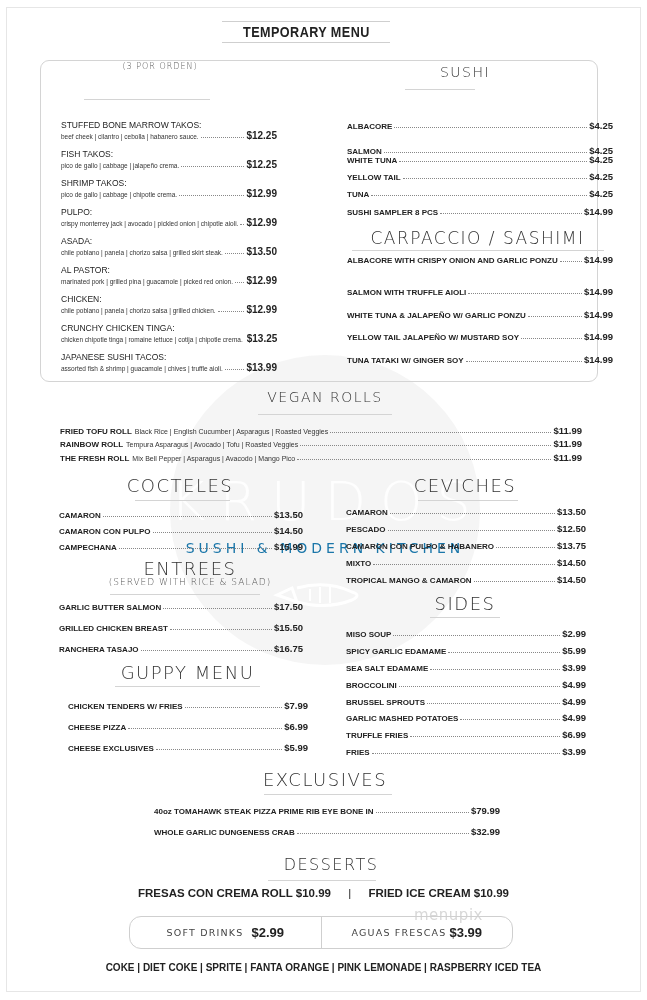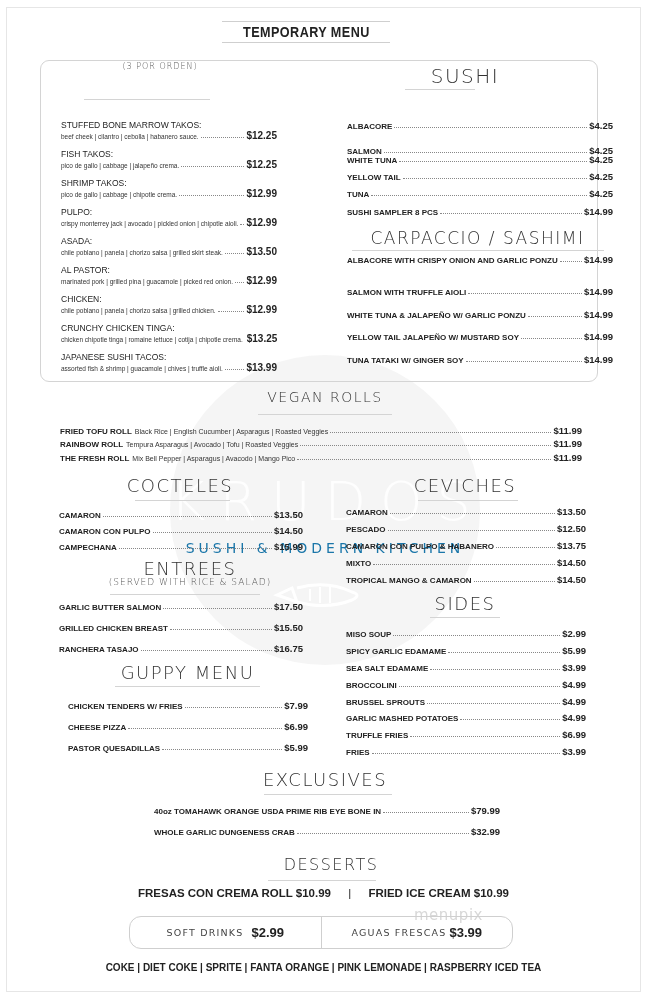--- a/index.html
+++ b/index.html
@@ -139,21 +139,21 @@
   <div class="taco-item" style="top:352px;">
     <span class="taco-name">JAPANESE SUSHI TACOS:</span>
     <div class="taco-line">
         <span>assorted fish &amp; shrimp | guacamole | chives | truffle aioli.</span>
         <span class="dots"></span>
         <span class="price">$13.99</span>
       </div>
   </div>
 </div>
 
-<div class="sec-head" style="left:380px;top:64px;width:170px;font-size:20px;">
+<div class="sec-head" style="left:380px;top:64px;width:170px;font-size:14px;">
   <span class="h">SUSHI</span>
 </div>
 <div class="sec-line" style="left:405px;top:89px;width:70px;"></div>
 
 <div class="row" style="left:347px;top:120px;width:266px;">
     <span class="name">ALBACORE</span>
     <span class="dots"></span>
     <span class="price">$4.25</span>
   </div>
 <div class="row" style="left:347px;top:137px;width:266px;margin-top:8px;">
@@ -289,21 +289,21 @@
     <span class="name">CHICKEN TENDERS W/ FRIES</span>
     <span class="dots"></span>
     <span class="price">$7.99</span>
   </div>
 <div class="row" style="left:68px;top:721px;width:240px;">
     <span class="name">CHEESE PIZZA</span>
     <span class="dots"></span>
     <span class="price">$6.99</span>
   </div>
 <div class="row" style="left:68px;top:742px;width:240px;">
-    <span class="name">PASTOR QUESADILLAS</span>
+    <span class="name">CHEESE EXCLUSIVES</span>
     <span class="dots"></span>
     <span class="price">$5.99</span>
   </div>
 
 <div class="sec-head" style="left:405px;top:475px;width:120px;font-size:18px;">
   <span class="h">CEVICHES</span>
 </div>
 <div class="sec-line" style="left:418px;top:500px;width:100px;"></div>
 
 <div class="row" style="left:346px;top:506px;width:240px;">
@@ -377,21 +377,21 @@
     <span class="dots"></span>
     <span class="price">$3.99</span>
   </div>
 
 <div class="sec-head" style="left:240px;top:769px;width:170px;font-size:18px;">
   <span class="h">EXCLUSIVES</span>
 </div>
 <div class="sec-line" style="left:264px;top:794px;width:128px;"></div>
 
 <div class="row" style="left:154px;top:805px;width:346px;">
-    <span class="name">40oz TOMAHAWK ORANGE USDA PRIME RIB EYE BONE IN</span>
+    <span class="name">40oz TOMAHAWK STEAK PIZZA PRIME RIB EYE BONE IN</span>
     <span class="dots"></span>
     <span class="price">$79.99</span>
   </div>
 <div class="row" style="left:154px;top:826px;width:346px;">
     <span class="name">WHOLE GARLIC DUNGENESS CRAB</span>
     <span class="dots"></span>
     <span class="price">$32.99</span>
   </div>
 
 <div class="sec-head" style="left:256px;top:855px;width:150px;font-size:16px;">

